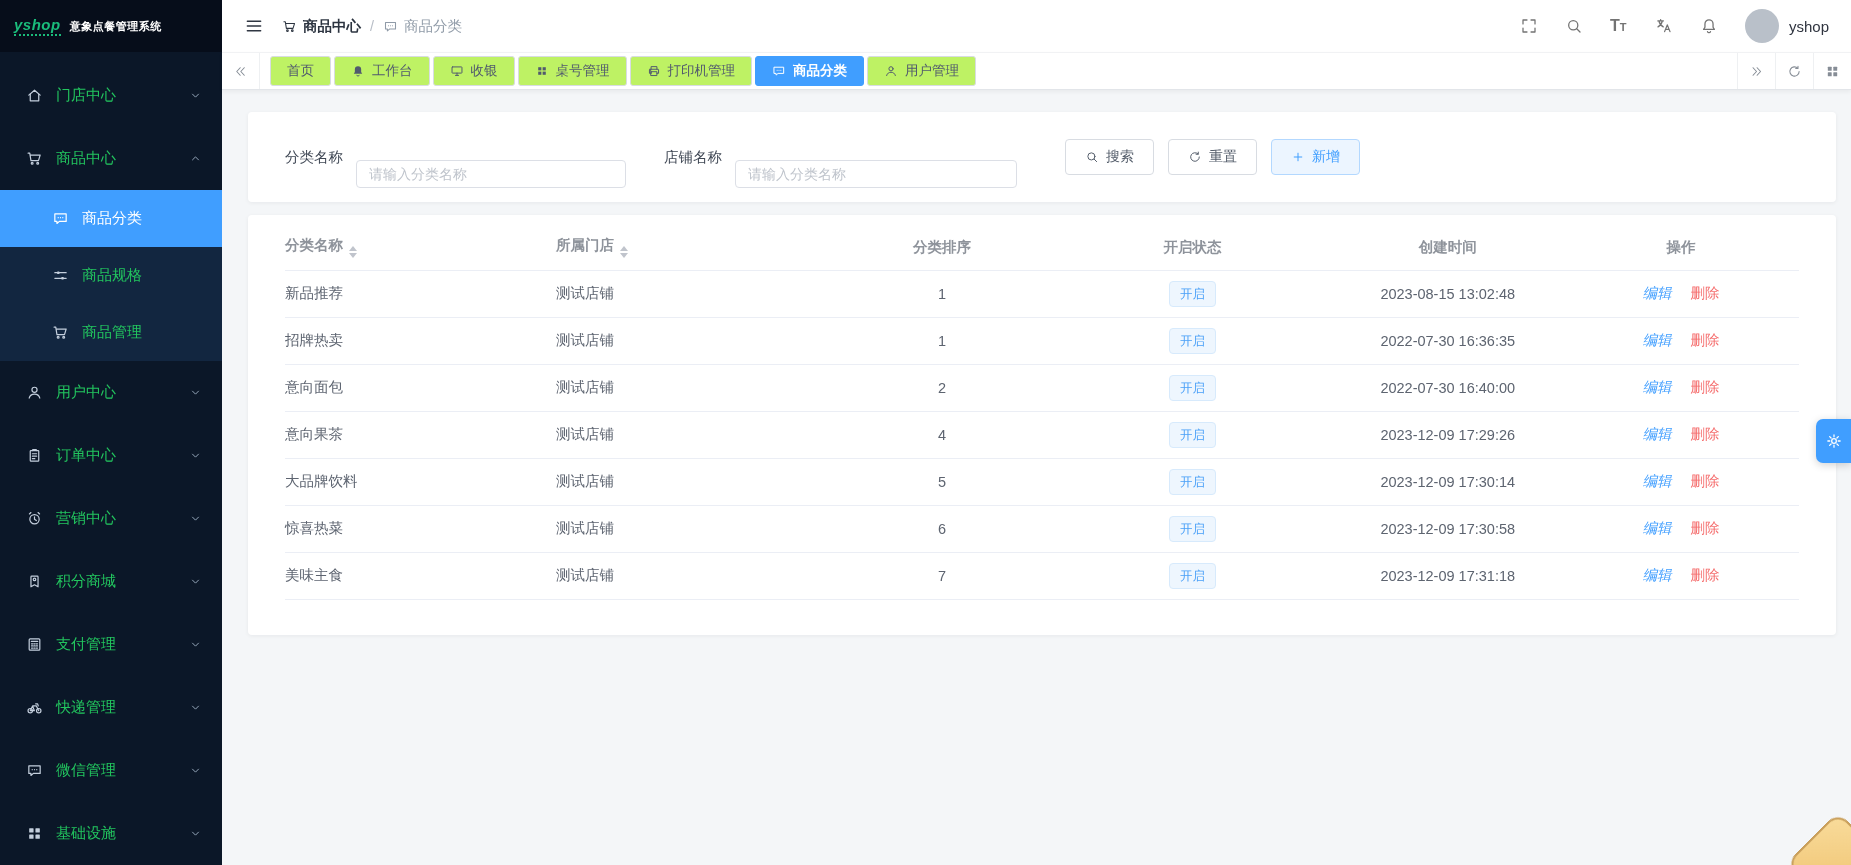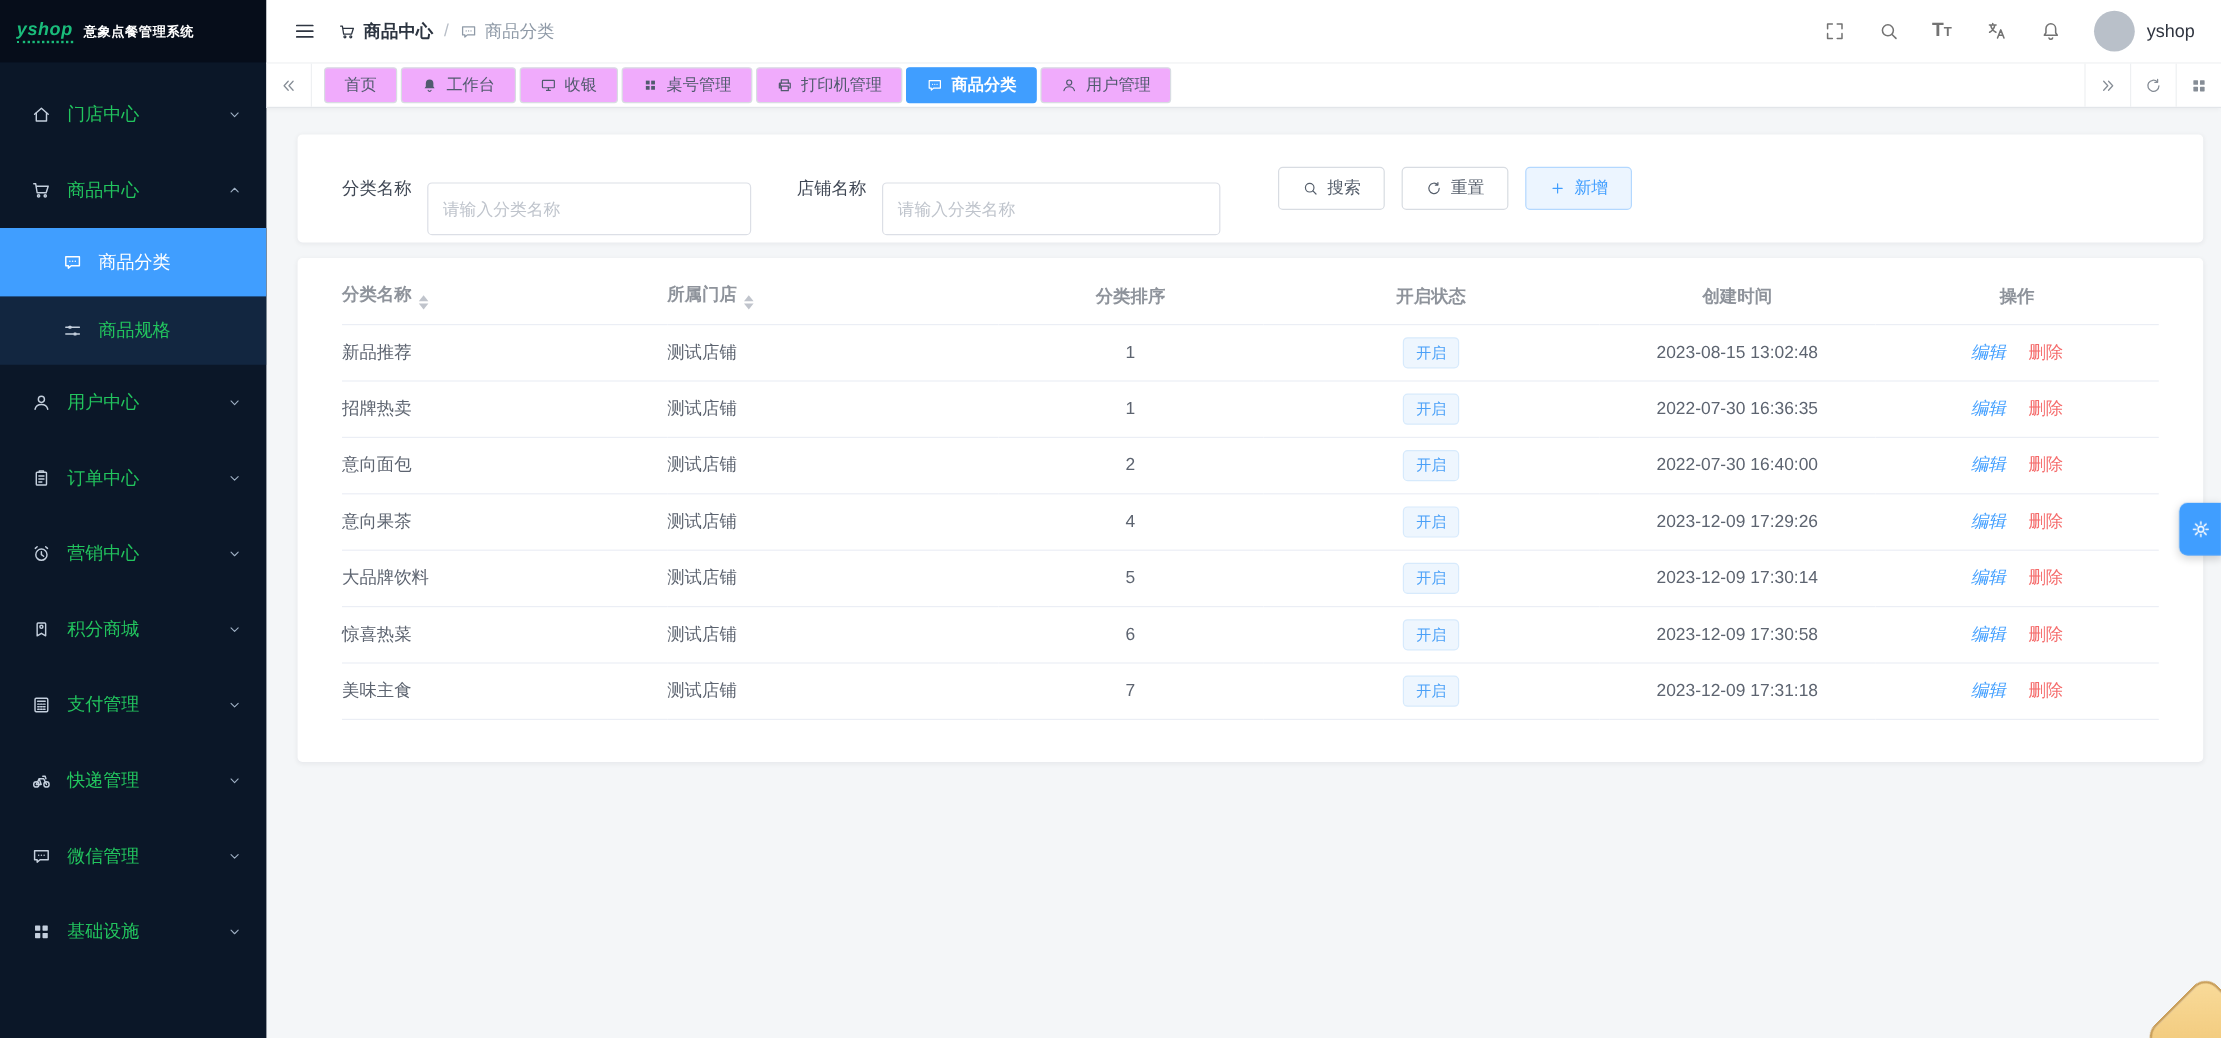--- a/index.html
+++ b/index.html
@@ -41,33 +41,33 @@
   .avatar { width:34px; height:34px; border-radius:50%; background:#b9c0c9; }
   .user-name { font-size:15px; color:#303540; }
 
   
   .tabbar { height:38px; flex:0 0 38px; background:#ffffff; border-top:1px solid #f1f2f4; border-bottom:1px solid #e2e5e9; box-shadow:0 2px 4px rgba(0,0,0,.05); display:flex; align-items:stretch; position:relative; z-index:3; }
   .tab-ctrl { width:38px; display:flex; align-items:center; justify-content:center; color:#868d96; cursor:pointer; }
   .tab-ctrl .ci { width:15px; height:15px; }
   .ctrl-left { border-right:1px solid #eef0f2; }
   .ctrl-right { border-left:1px solid #eef0f2; }
   .tabs { flex:1; display:flex; align-items:center; gap:3px; padding:0 10px; overflow:hidden; }
-  .tab { height:30px; padding:0 16px; background:#f0abfc; border:1px solid #d8dce2; border-radius:3px; display:flex; align-items:center; gap:7px; font-size:13.5px; color:#515a6e; cursor:pointer; white-space:nowrap; }
+  .tab { height:30px; padding:0 16px; background:#bef264; border:1px solid #d8dce2; border-radius:3px; display:flex; align-items:center; gap:7px; font-size:13.5px; color:#515a6e; cursor:pointer; white-space:nowrap; }
   .tab .t-ico { width:14px; height:14px; }
   .tab.active { background:#409eff; border-color:#409eff; color:#fff; font-weight:bold; }
 
   
   .content { flex:1; padding:22px 15px 0 26px; position:relative;border-radius:27px; }
   .card { background:#ffffff; border-radius:4px; box-shadow:0 1px 4px rgba(0,21,41,.06); }
 
   .search-card { height:90px; display:flex; align-items:center; padding:0 37px; }
   .field { display:flex; align-items:center; }
   .field + .field { margin-left:38px; }
   .field-label { font-size:14.5px; color:#3f4754; margin-right:13px; white-space:nowrap; }
-  .text-input { width:270px; height:44px; border:1px solid #dcdfe6; border-radius:4px; padding:0 12px; font-size:14px; color:#606266; outline:none; font-family:inherit;margin-top:34px; }
+  .text-input { width:270px; height:28px; border:1px solid #dcdfe6; border-radius:4px; padding:0 12px; font-size:14px; color:#606266; outline:none; font-family:inherit;margin-top:34px; }
   .text-input.store { width:282px; }
   .text-input::placeholder { color:#bfc4cc; }
   .btns { margin-left:48px; display:flex; gap:14px; }
   .btn { height:36px; padding:0 19px; background:#fff; border:1px solid #d8dce2; border-radius:4px; font-size:14px; color:#555e6b; display:flex; align-items:center; gap:7px; cursor:pointer; font-family:inherit; white-space:nowrap; }
   .btn .b-ico { width:14px; height:14px; }
   .btn-add { background:#ecf5ff; border-color:#b3d8ff; color:#409eff; }
 
   .table-card { margin-top:13px; min-height:420px; padding:10px 37px 20px; }
   table { width:100%; border-collapse:collapse; table-layout:fixed; }
   th { height:45px; font-size:14.5px; color:#8e939b; font-weight:600; border-bottom:1px solid #ebeef5; }
@@ -143,20 +143,30 @@
           </div>
           <div class="menu-item">
             <span class="mi-ico">
               <svg class="ic-svg" viewBox="0 0 24 24" fill="none" stroke="currentColor" stroke-width="1.7" stroke-linecap="round" stroke-linejoin="round">
                 <path d="M4 8h16M4 16h16"></path>
                 <rect x="7.2" y="6.2" width="3.4" height="3.6" rx=".7" fill="currentColor" stroke="none"></rect>
                 <rect x="13.2" y="14.2" width="3.4" height="3.6" rx=".7" fill="currentColor" stroke="none"></rect>
               </svg>
             </span>
             <span>商品规格</span>
+          </div>
+          <div class="menu-item">
+            <span class="mi-ico">
+              <svg class="ic-svg" viewBox="0 0 24 24" fill="none" stroke="currentColor" stroke-width="1.7" stroke-linecap="round" stroke-linejoin="round">
+                <path d="M3 4.5h2.3L7 15h10.6L20 7.3H6"></path>
+                <circle cx="8.7" cy="18.7" r="1.3"></circle>
+                <circle cx="16.5" cy="18.7" r="1.3"></circle>
+              </svg>
+            </span>
+            <span>商品管理</span>
           </div>
         </div>
         <div class="menu-item">
           <span class="mi-ico">
             <svg class="ic-svg" viewBox="0 0 24 24" fill="none" stroke="currentColor" stroke-width="1.7" stroke-linecap="round" stroke-linejoin="round">
               <circle cx="12" cy="8.2" r="3.6"></circle>
               <path d="M4.5 19.8c1-4 4-5.6 7.5-5.6s6.5 1.6 7.5 5.6"></path>
             </svg>
           </span>
           <span>用户中心</span>

